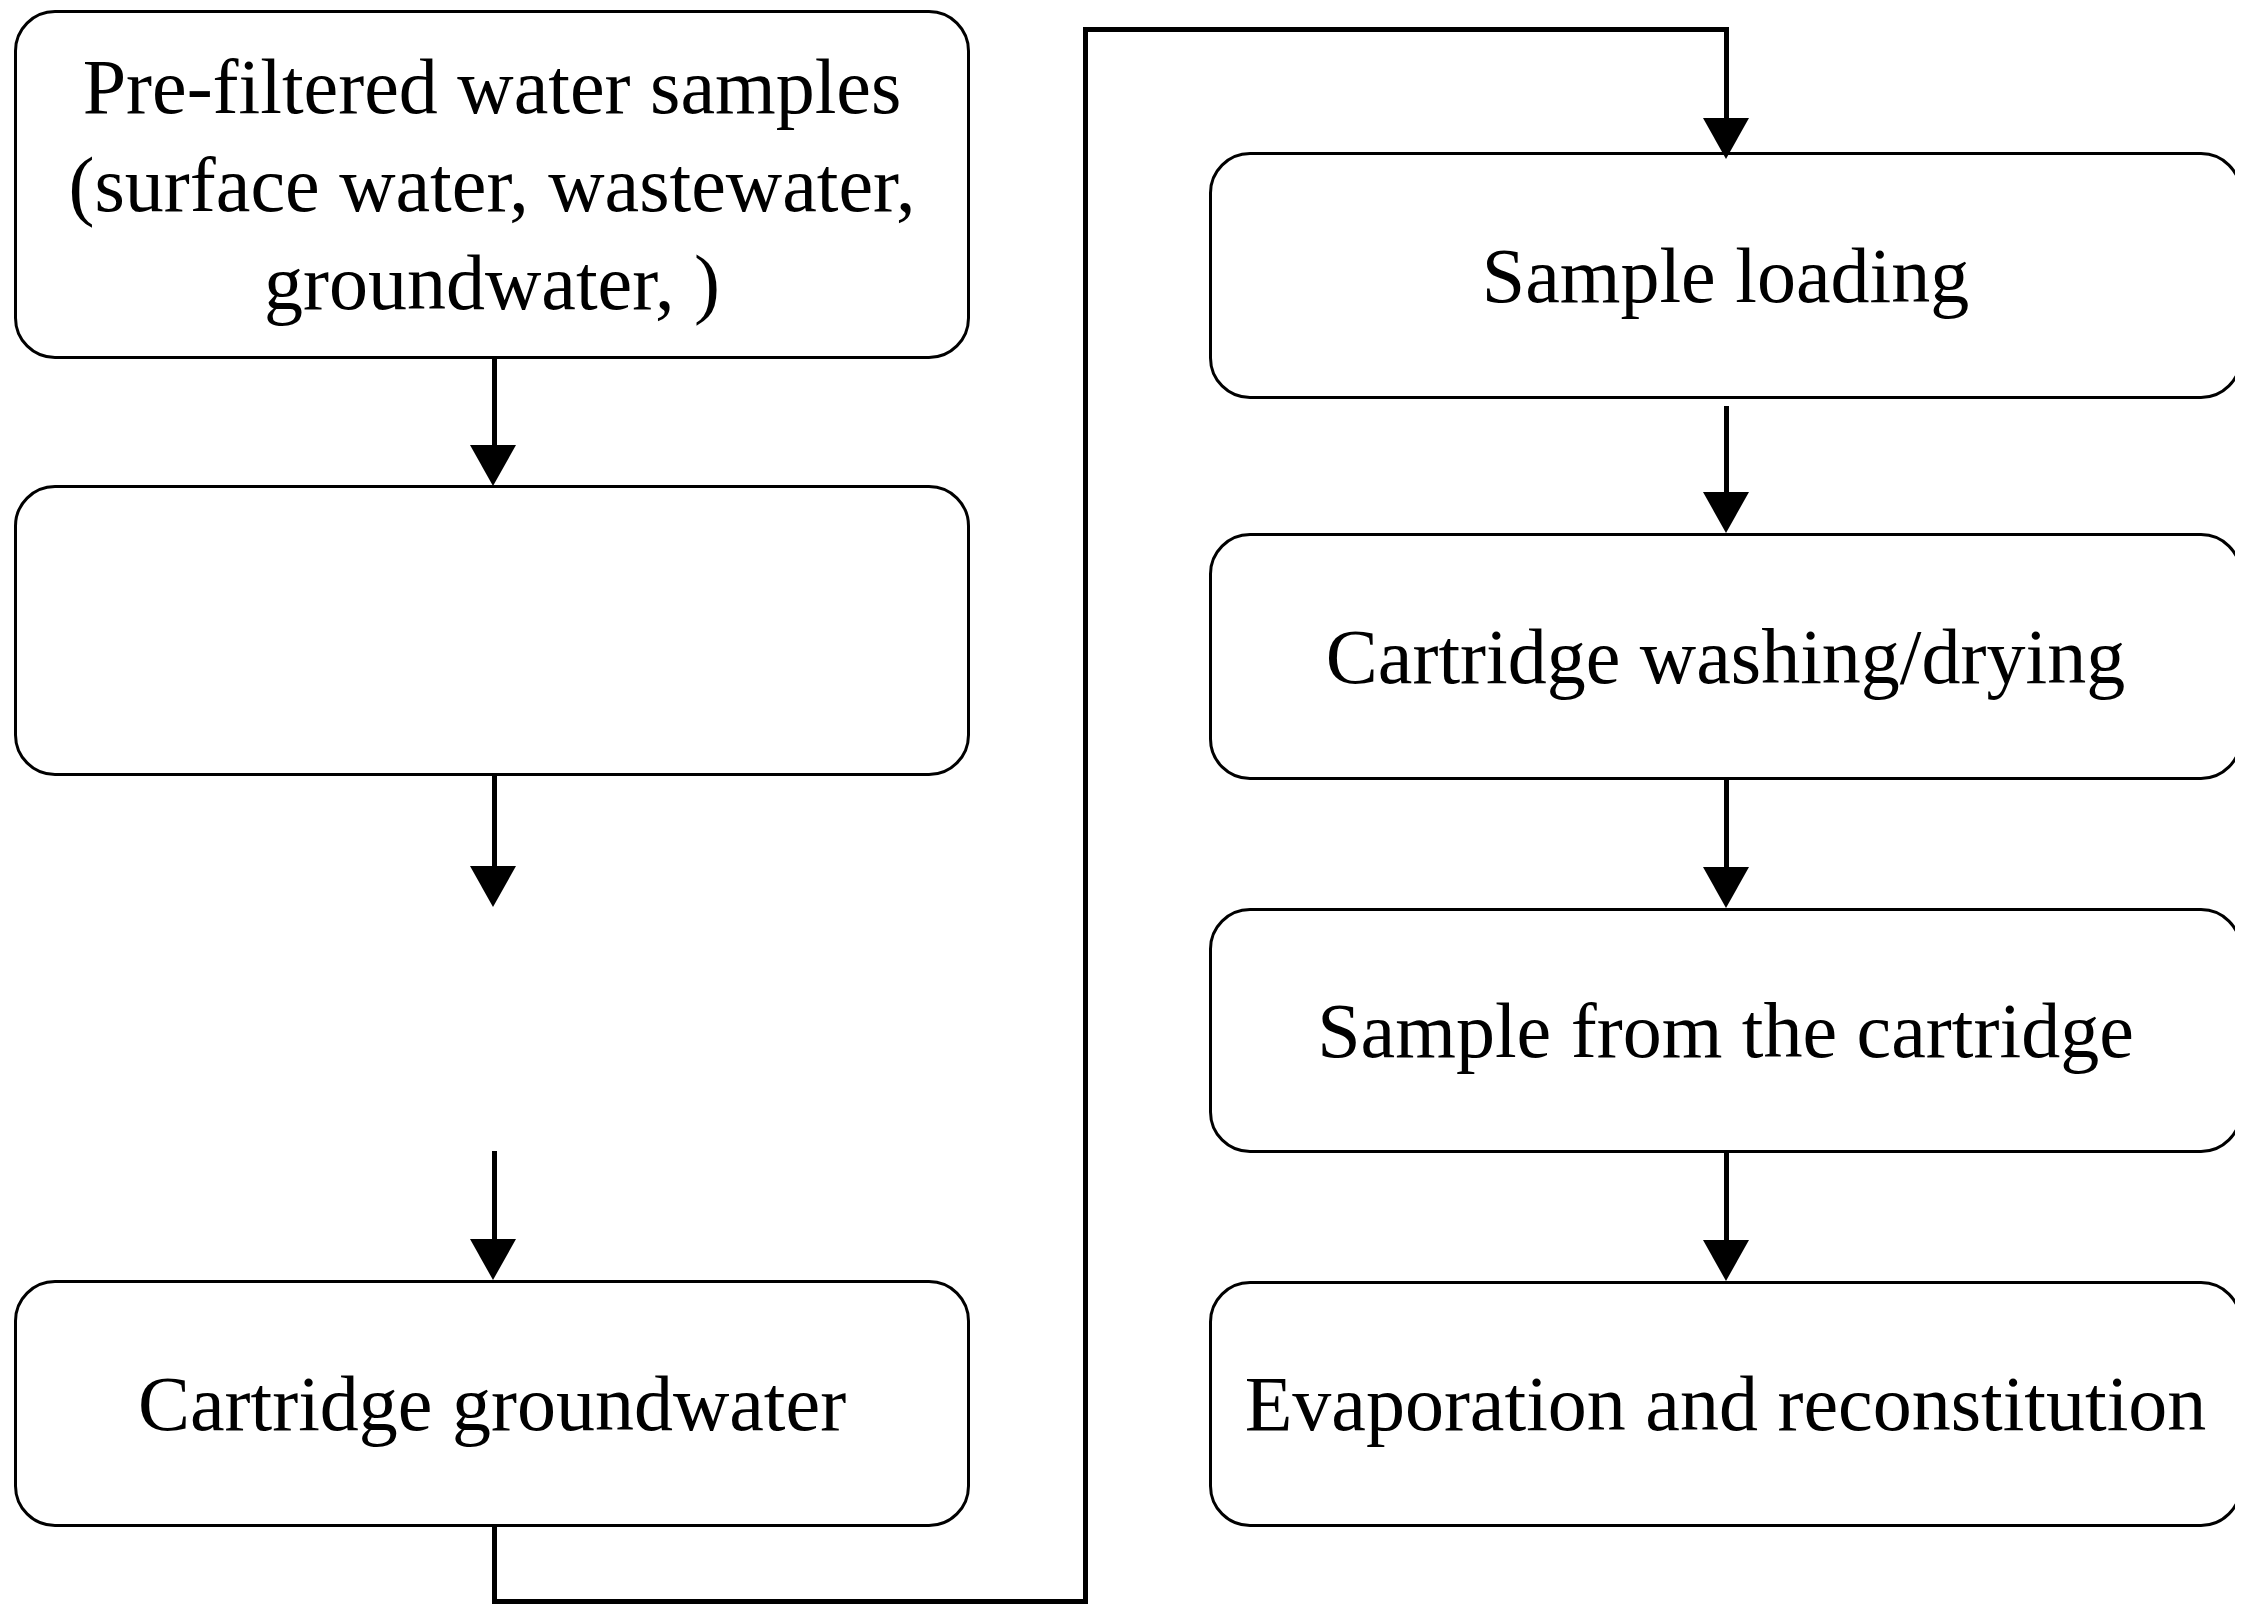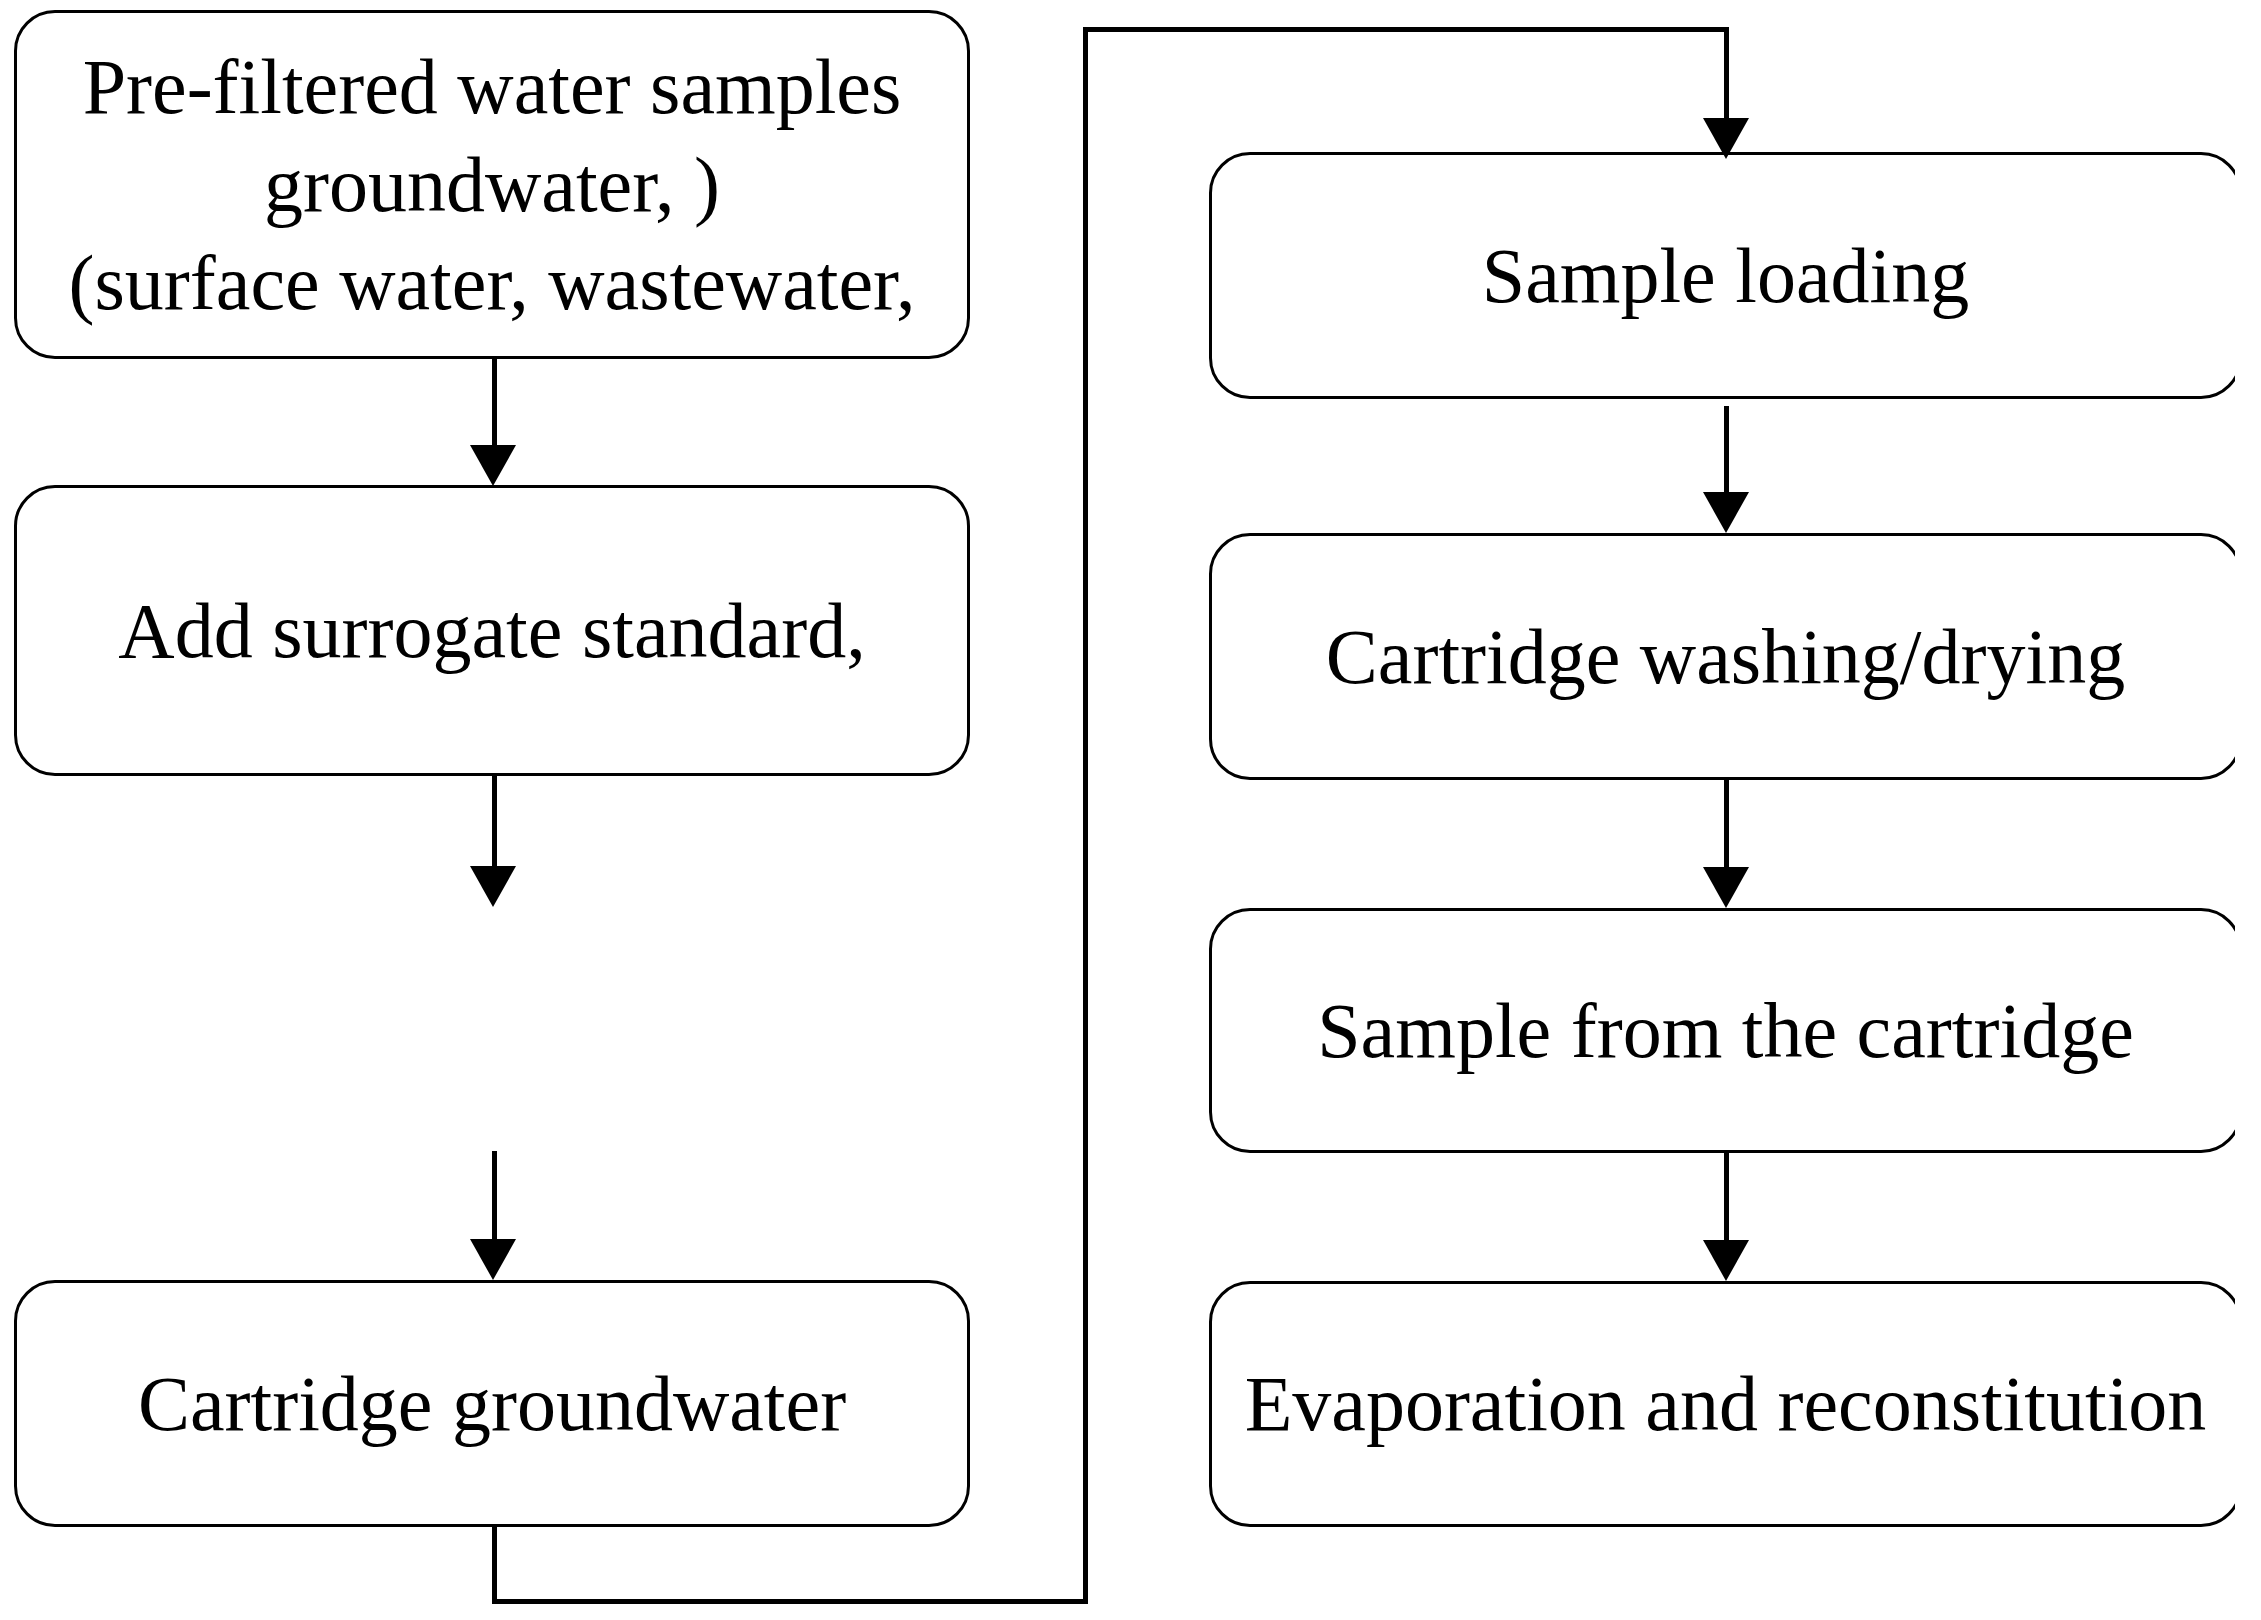--- a/index.html
+++ b/index.html
@@ -47,26 +47,25 @@
     vertical-align:-23.5px;
   }
 </style>
 </head>
 <body>
 
 <div class="stage">
 
   <div class="box" style="left:14px;top:10.2px;width:956px;height:349px">
     <div>Pre-filtered water samples</div>
+    <div>(surface water, wastewater,</div>
     <div>groundwater, )</div>
-    <div>(surface water, wastewater,</div>
   </div>
 
   <div class="box" style="left:14px;top:485px;width:956px;height:291px">
-    <div>Add surrogate standard,</div>
   </div>
 
 
   <div class="box" style="left:14px;top:1280px;width:956px;height:247px">
     <div>Cartridge groundwater</div>
   </div>
 
   <div class="box" style="left:1209px;top:152px;width:1033px;height:247px">
     <div>Sample loading</div>
   </div>

